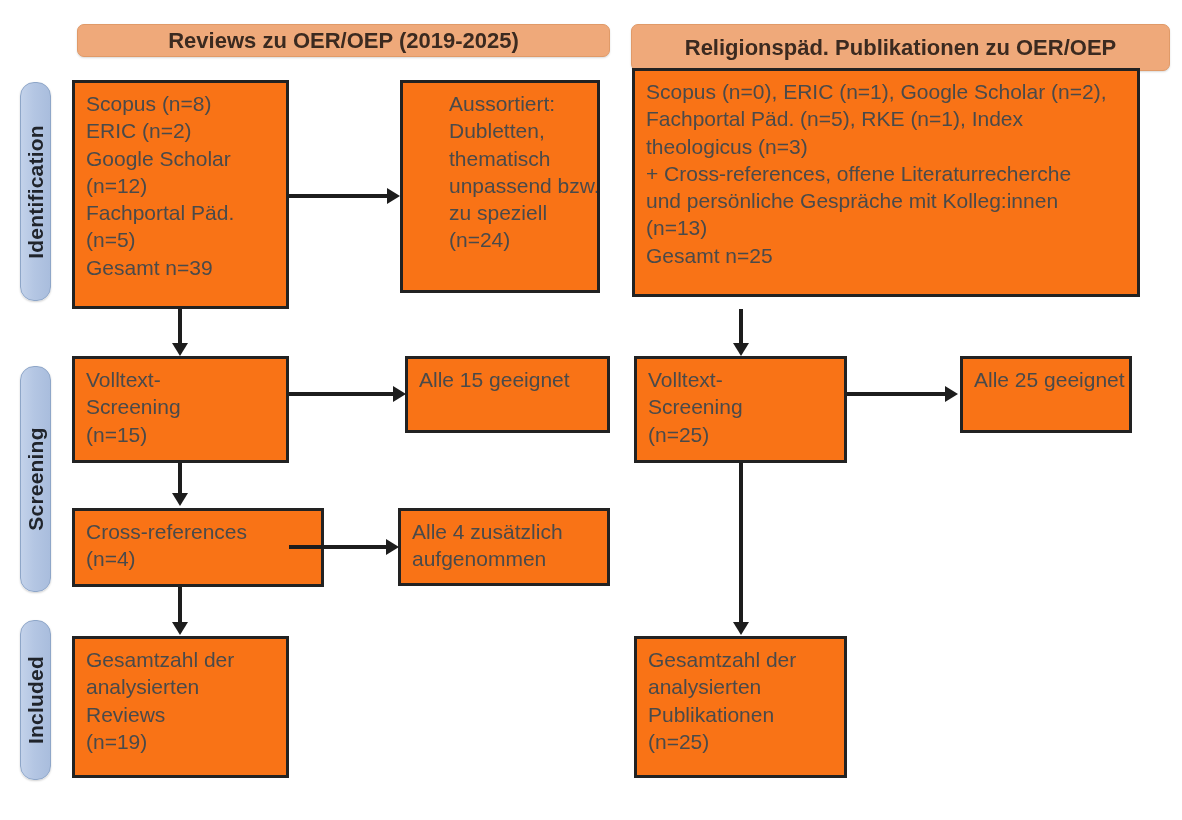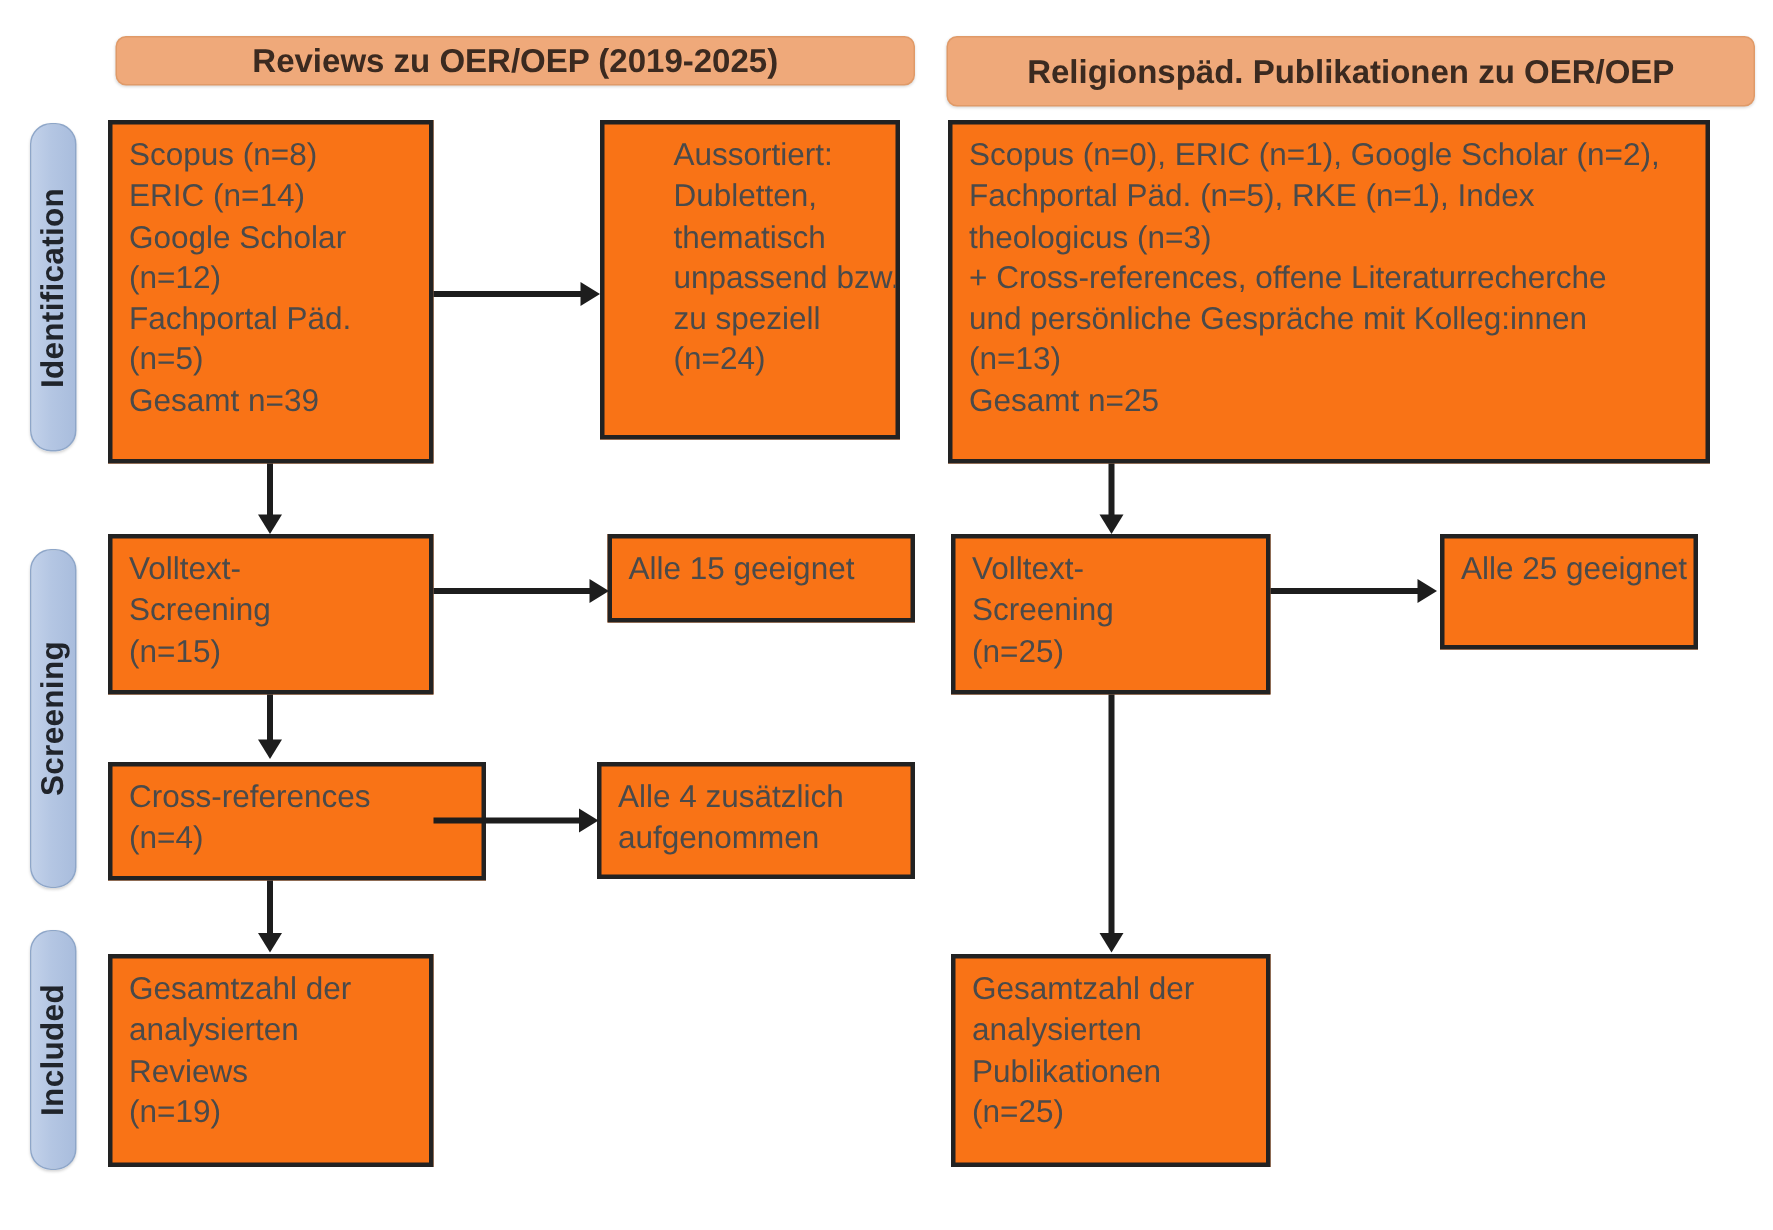--- a/index.html
+++ b/index.html
@@ -104,21 +104,21 @@
   <div class="col-header" style="left:77px; top:24px; width:533px; height:33px;">
     <span>Reviews zu OER/OEP (2019-2025)</span>
   </div>
 
   <div class="col-header" style="left:631px; top:24px; width:539px; height:47px;">
     <span>Religionspäd. Publikationen zu OER/OEP</span>
   </div>
 
   <div class="fbox" style="left:72px; top:80px; width:217px; height:229px;">
     <span class="line">Scopus (n=8)</span>
-    <span class="line">ERIC (n=14)</span>
+    <span class="line">ERIC (n=2)</span>
     <span class="line">Google Scholar</span>
     <span class="line">(n=12)</span>
     <span class="line">Fachportal Päd.</span>
     <span class="line">(n=5)</span>
     <span class="line">Gesamt n=39</span>
   </div>
 
   <div class="fbox" style="left:400px; top:80px; width:200px; height:213px;padding-left:46px;">
     <span class="line">Aussortiert:</span>
     <span class="line">Dubletten,</span>
@@ -133,21 +133,21 @@
 
   <div class="conn v" style="left:178px; top:309px; height:36px;"></div>
   <div class="arrow-down" style="left:172px; top:343px;"></div>
 
   <div class="fbox" style="left:72px; top:356px; width:217px; height:107px;">
     <span class="line">Volltext-</span>
     <span class="line">Screening</span>
     <span class="line">(n=15)</span>
   </div>
 
-  <div class="fbox" style="left:405px; top:356px; width:205px; height:59px;">
+  <div class="fbox" style="left:405px; top:356px; width:205px; height:77px;">
     <span class="line">Alle 15 geeignet</span>
   </div>
 
   <div class="conn h" style="left:289px; top:392px; width:106px;"></div>
   <div class="arrow-right" style="left:393px; top:386px;"></div>
 
   <div class="conn v" style="left:178px; top:463px; height:32px;"></div>
   <div class="arrow-down" style="left:172px; top:493px;"></div>
 
   <div class="fbox" style="left:72px; top:508px; width:252px; height:79px;">
@@ -166,21 +166,21 @@
   <div class="conn v" style="left:178px; top:587px; height:37px;"></div>
   <div class="arrow-down" style="left:172px; top:622px;"></div>
 
   <div class="fbox" style="left:72px; top:636px; width:217px; height:142px;">
     <span class="line">Gesamtzahl der</span>
     <span class="line">analysierten</span>
     <span class="line">Reviews</span>
     <span class="line">(n=19)</span>
   </div>
 
-  <div class="fbox wrapbox" style="left:632px; top:80px; width:508px; height:229px;">
+  <div class="fbox wrapbox" style="left:632px; top:68px; width:508px; height:229px;">
     <span class="line">Scopus (n=0), ERIC (n=1), Google Scholar (n=2),</span>
     <span class="line">Fachportal Päd. (n=5), RKE (n=1), Index</span>
     <span class="line">theologicus (n=3)</span>
     <span class="line">+ Cross-references, offene Literaturrecherche</span>
     <span class="line">und persönliche Gespräche mit Kolleg:innen</span>
     <span class="line">(n=13)</span>
     <span class="line">Gesamt n=25</span>
   </div>
 
   <div class="conn v" style="left:739px; top:309px; height:36px;"></div>

